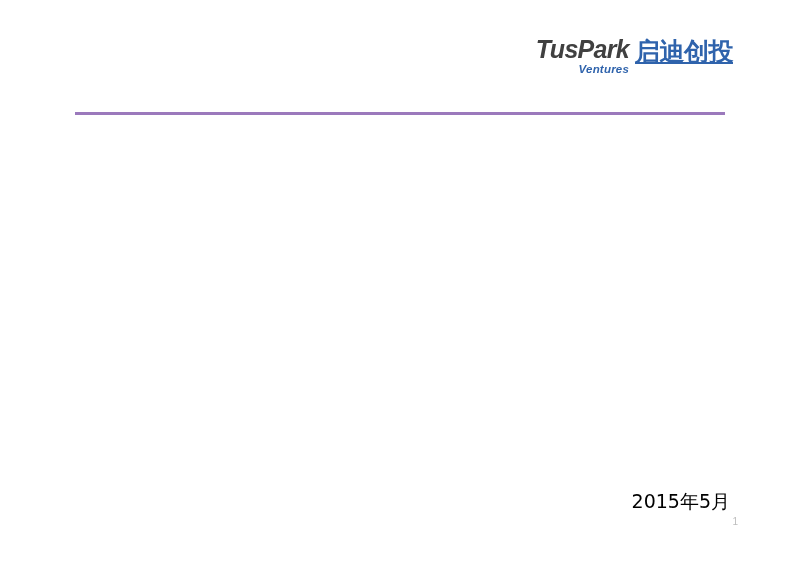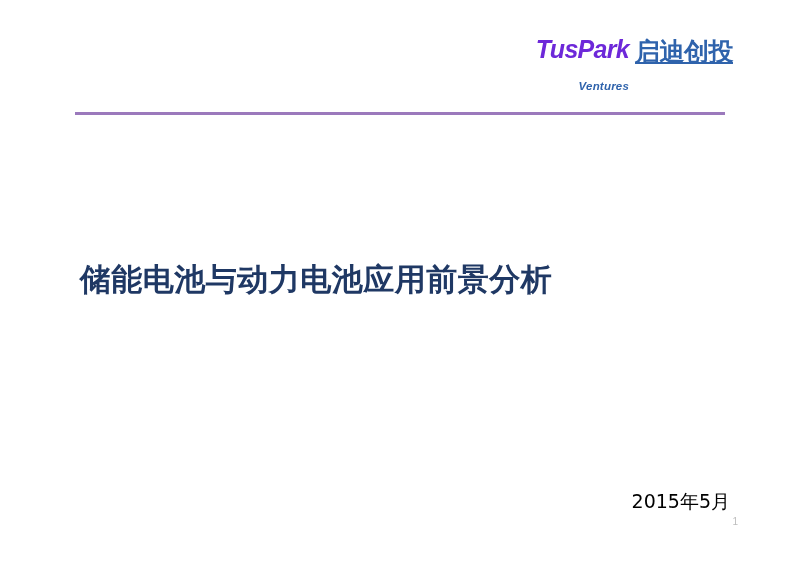--- a/index.html
+++ b/index.html
@@ -36,33 +36,33 @@
     line-height: 1;
     margin-right: 6px;
     padding-top: 1px;
   }
   .logo-tuspark {
     font-family: "Liberation Sans", "DejaVu Sans", sans-serif;
     font-size: 25px;
     font-weight: bold;
     font-style: italic;
     letter-spacing: -0.7px;
-    color: #6d28d9;
+    color: #404040;
     line-height: 1.02;
     white-space: nowrap;
   }
   .logo-ventures {
     font-family: "Liberation Sans", "DejaVu Sans", sans-serif;
     font-size: 11.5px;
     font-weight: bold;
     font-style: italic;
     letter-spacing: 0.2px;
     color: #2F63AC;
     line-height: 1.05;
-    margin-top: 17px;
+    margin-top: 0;
     white-space: nowrap;
   }
   .logo-cn {
     font-family: "DejaVu Sans", "Liberation Sans", sans-serif;
     font-size: 25px;
     font-weight: bold;
     color: #2F63AC;
     letter-spacing: -0.5px;
     line-height: 1;
     white-space: nowrap;
@@ -129,19 +129,18 @@
   <div class="logo-block">
     <div class="logo-latin">
       <span class="logo-tuspark">TusPark</span>
       <span class="logo-ventures">Ventures</span>
     </div>
     <span class="logo-cn">启迪创投</span>
   </div>
 
   <div class="divider-rule"></div>
 
-  <div class="slide-title">储能电池与动力电池应用前景分析</div>
 
   <div class="slide-date">2015年5月</div>
 
   <div class="page-number">1</div>
 
 </div>
 
 </body></html>

